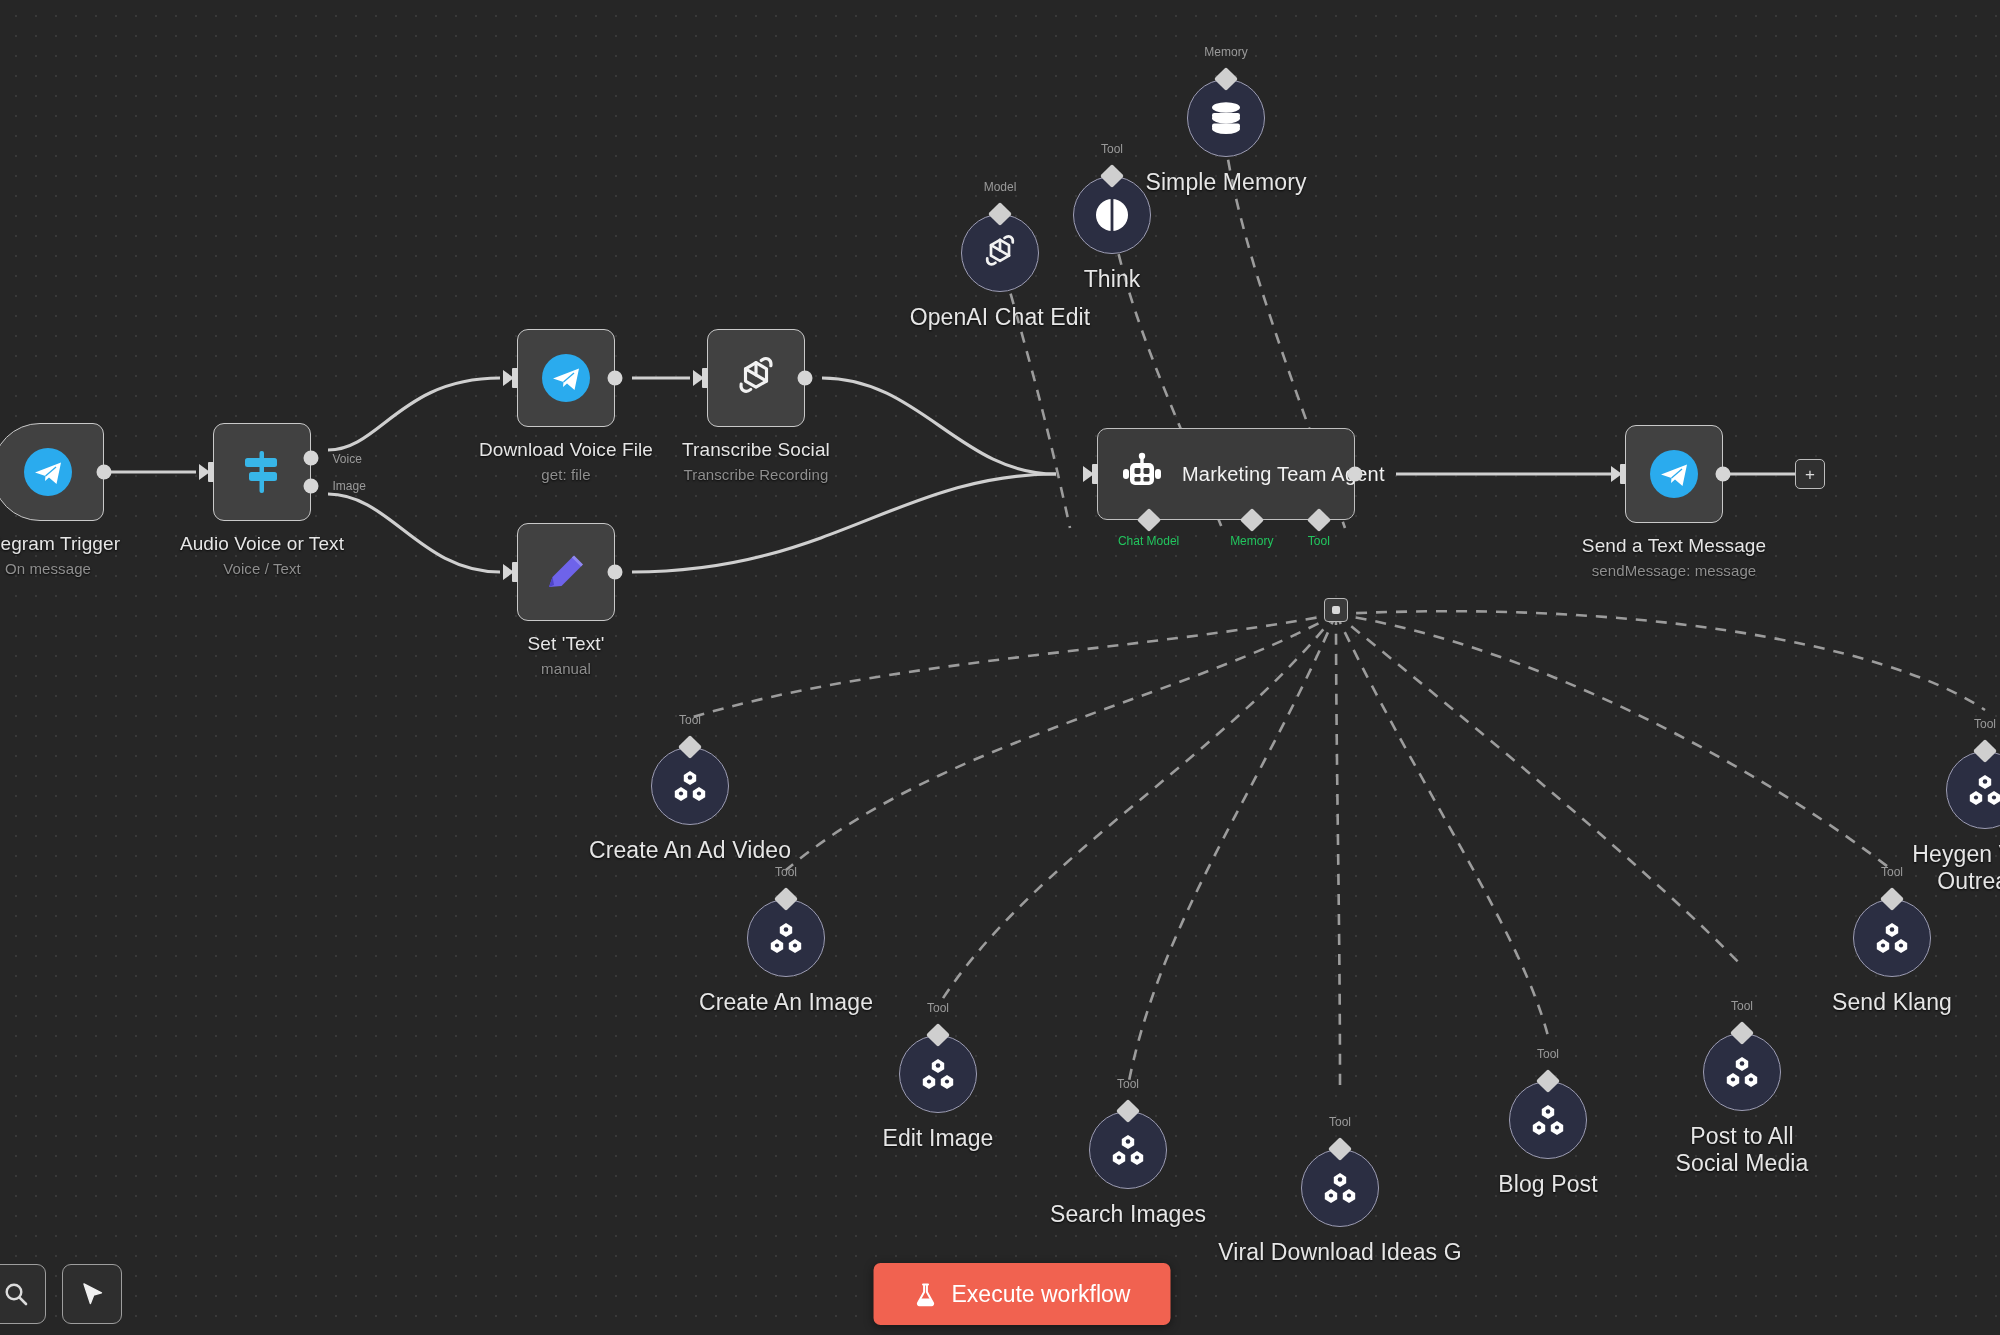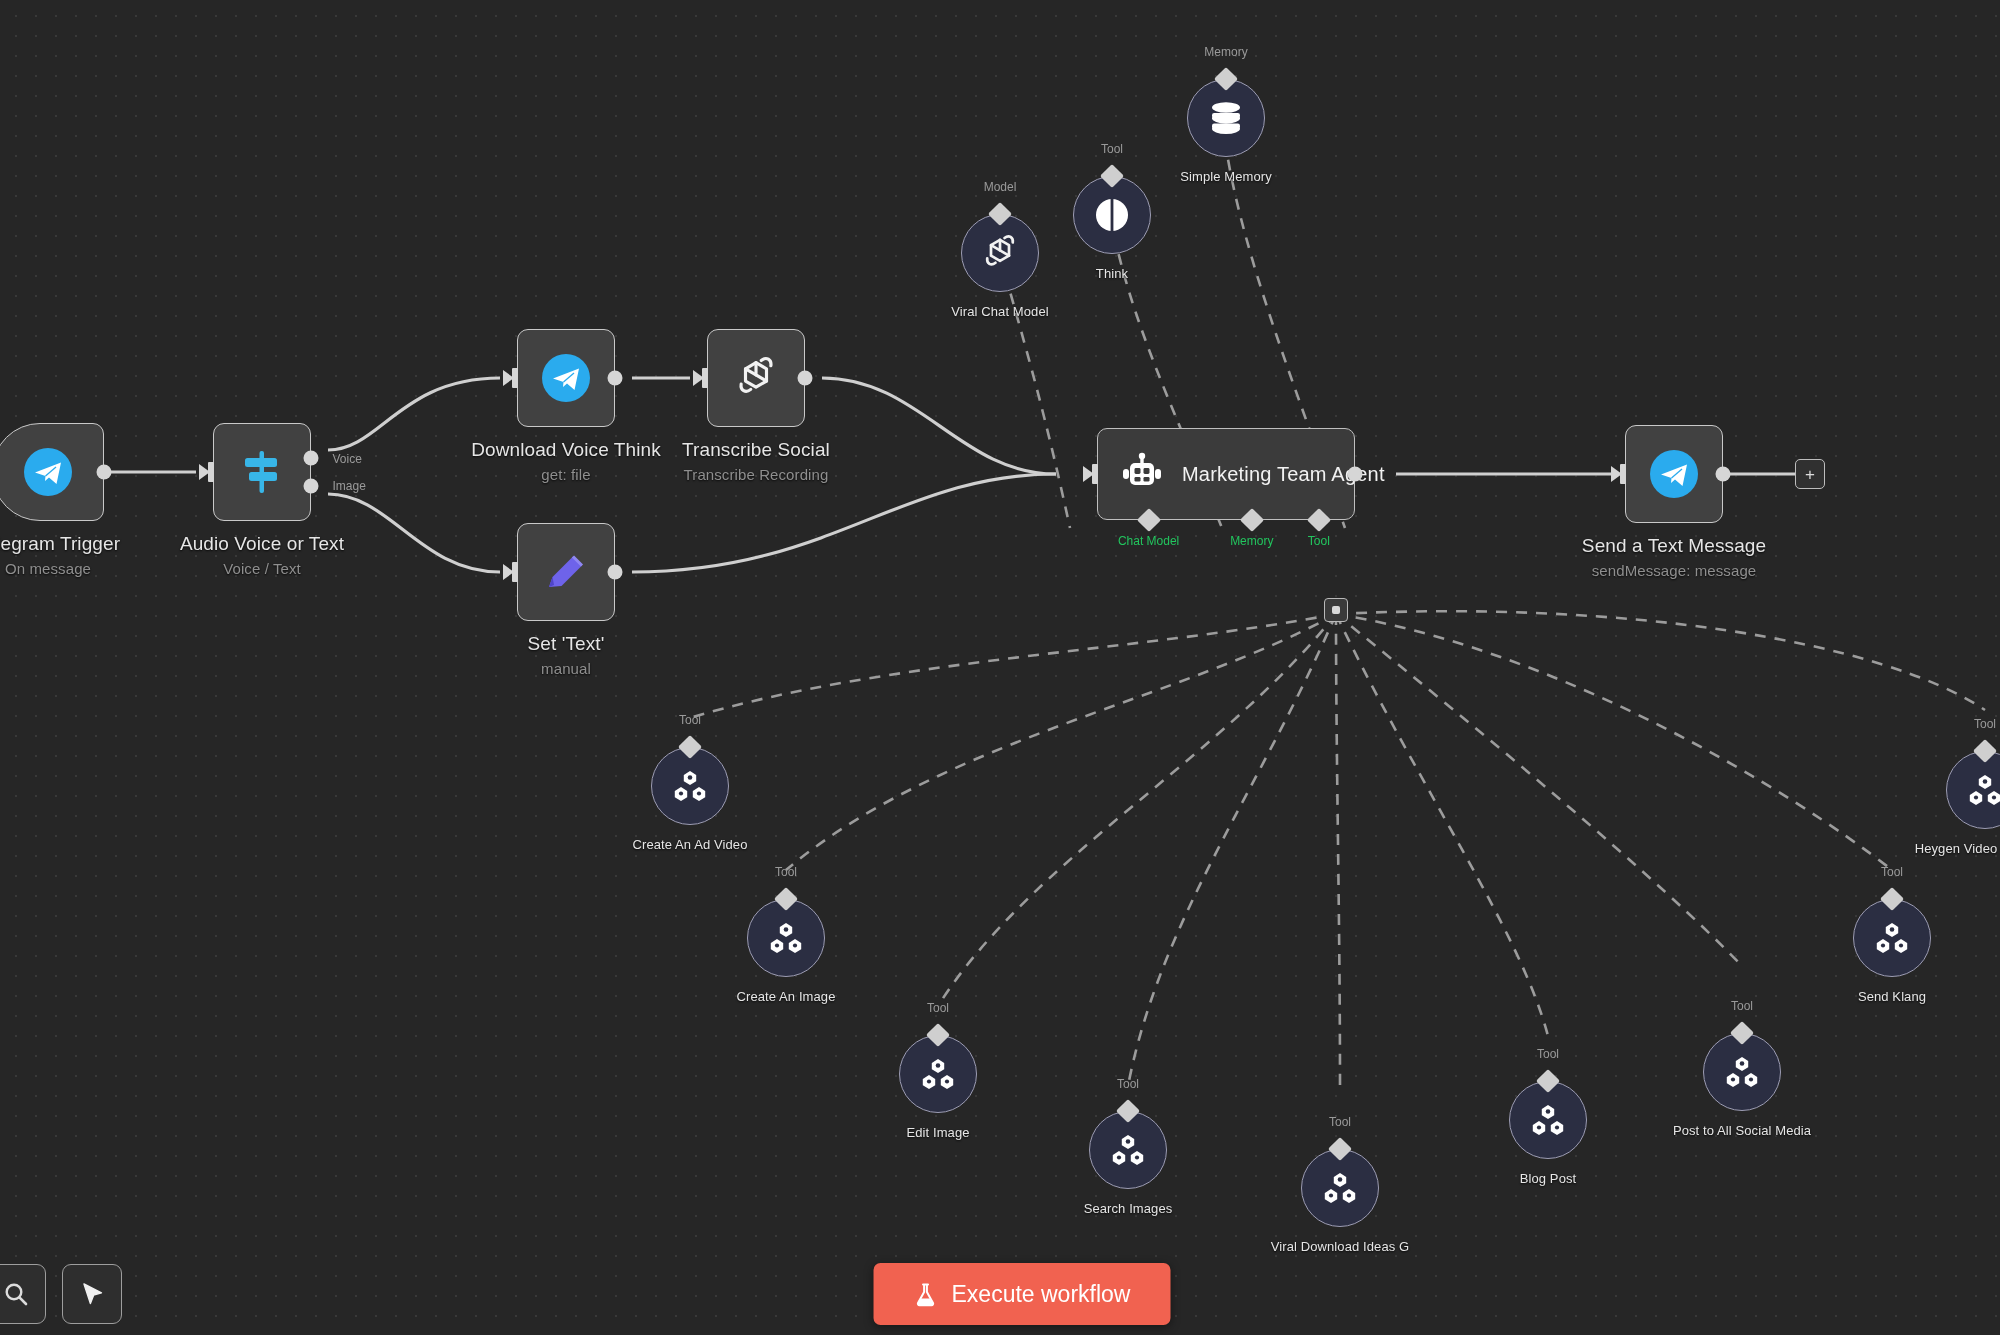--- a/index.html
+++ b/index.html
@@ -45,21 +45,21 @@
     transform:translateX(-50%);
     text-align:center;white-space:nowrap;
     font-size:19px;color:#e6e6e6;letter-spacing:.1px;
     text-shadow:0 1px 2px rgba(0,0,0,.85);
   }
   .caption.two-line{white-space:normal;width:165px;line-height:1.18;}
   .subcaption{
     display:block;margin-top:5px;
     font-size:15px;color:#8f8f8f;font-weight:400;
   }
-  .caption.small{font-size:13px;}
+  .caption.small{font-size:23px;}
 
   
   .port{
     position:absolute;width:15px;height:15px;border-radius:50%;
     background:#d6d6d6;top:50%;transform:translate(-50%,-50%);
   }
   .port.out{left:100%;}
   .port-label{
     position:absolute;left:calc(100% + 14px);top:50%;
     transform:translateY(-50%);
@@ -219,21 +219,21 @@
       <span class="ic">
         <svg width="54" height="54" viewBox="0 0 54 54">
           <circle cx="27" cy="27" r="24" fill="#2aabee"></circle>
           <path d="M14 27.5 L40 17.5 L35.5 39 L28 32.5 L24 36 L24.5 31 Z" fill="#fff"></path>
           <path d="M24.5 31 L35 22" stroke="#2aabee" stroke-width="1.3" fill="none"></path>
         </svg>
       </span>
       <span class="port out"></span>
     </div>
     <div class="caption">
-      <span>Download Voice Think</span>
+      <span>Download Voice File</span>
       <span class="subcaption">get: file</span>
     </div>
   </div>
 
   <div class="node" style="left:756px;top:378px;">
     <div class="sq">
       <span class="in-arrow"></span>
       <span class="in-bar"></span>
       <span class="ic">
         <svg width="56" height="56" viewBox="0 0 64 64">
@@ -336,21 +336,21 @@
           <g fill="none" stroke="#f2f2f2" stroke-width="3.6" stroke-linejoin="round" stroke-linecap="round">
             <path d="M32 14.5 L44 21.5 L44 35.5 L32 42.5 L20 35.5 L20 21.5 Z"></path>
             <path d="M32 14.5 L32 28.5 L44 35.5"></path>
             <path d="M20 21.5 L32 28.5"></path>
             <path d="M26 45 C 20 50 14 46 15 39"></path>
             <path d="M38 12 C 44 7 50 11 49 18"></path>
           </g>
         </svg>
       </span>
     </div>
-    <div class="caption small">Viral Chat Model</div>
+    <div class="caption small">OpenAI Chat Edit</div>
   </div>
 
   <div class="node" style="left:1112px;top:215px;">
     <div class="circ">
       <span class="diamond" style="left:50%;top:0;"></span>
       <span class="tool-tag">Tool</span>
       <span class="ic">
         <svg width="42" height="42" viewBox="0 0 42 42">
           <circle cx="21" cy="21" r="16" fill="#fff"></circle>
           <rect x="19.6" y="3.5" width="2.8" height="35" fill="#2b2e42"></rect>

